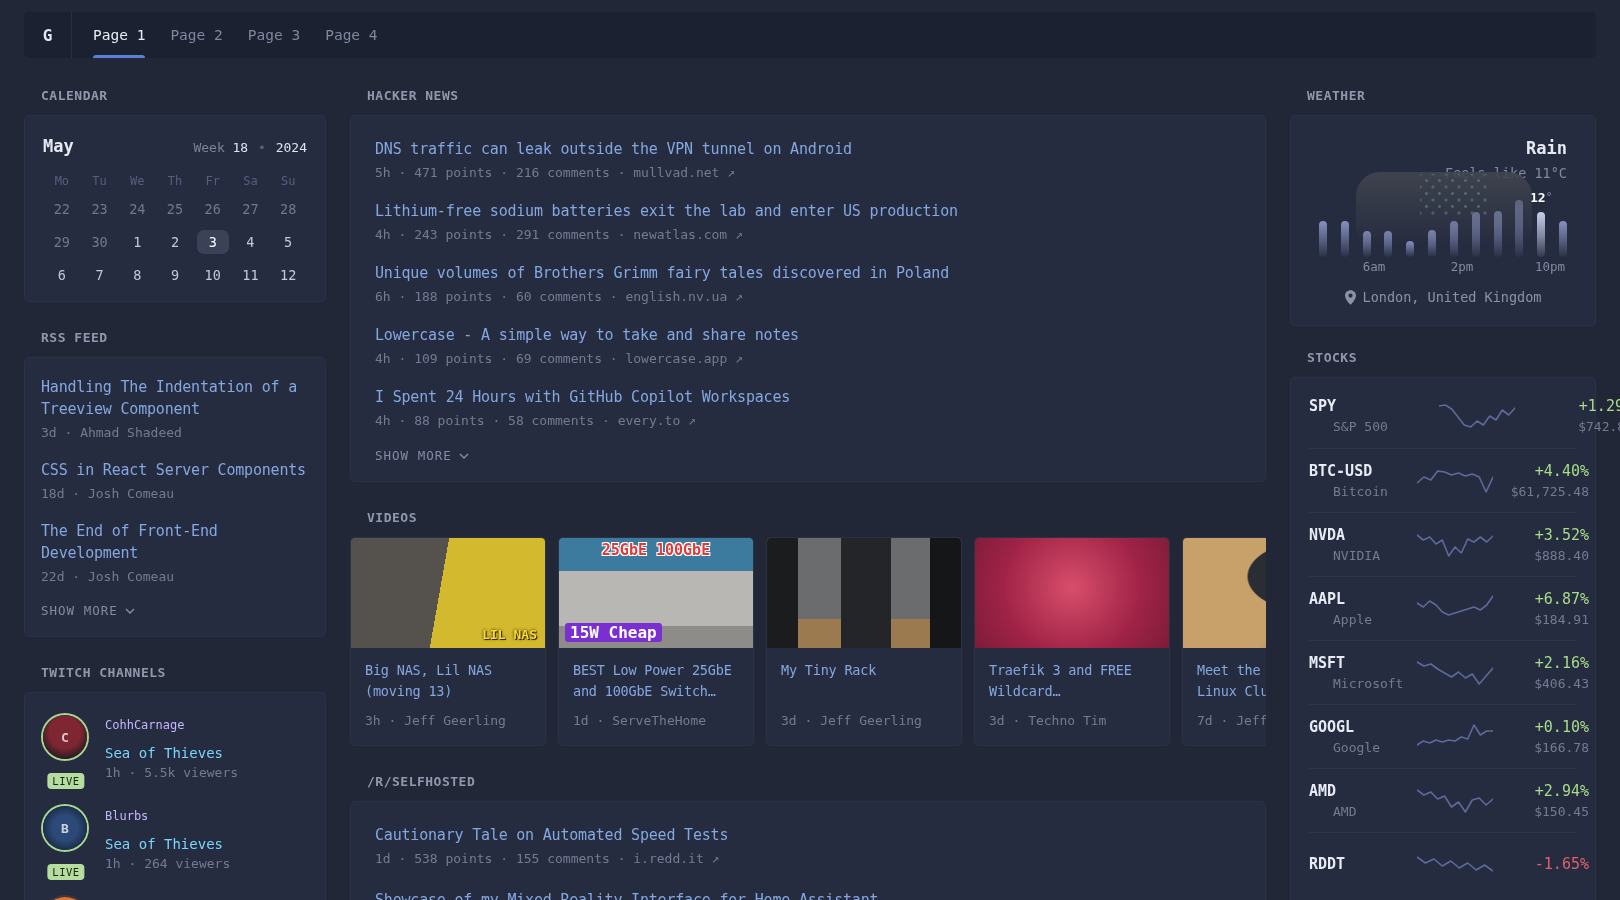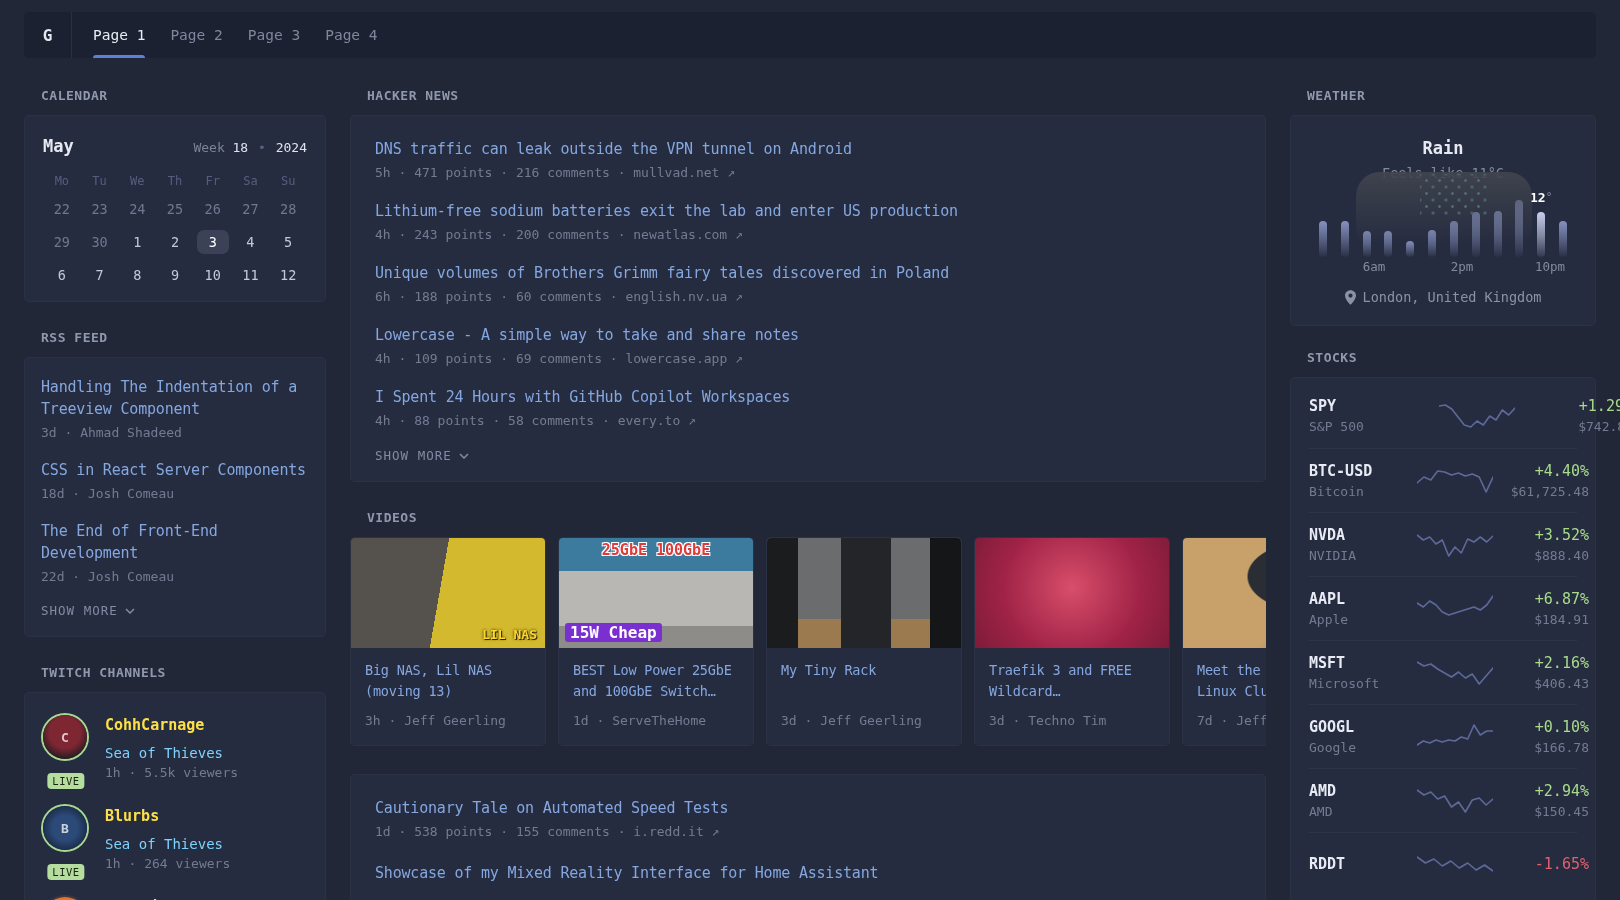--- a/index.html
+++ b/index.html
@@ -90,21 +90,21 @@
   .av-cohh   { background:radial-gradient(circle at 50% 40%, #7e2733 0 45%, #2c1b22 75%); }
   .av-blurbs { background:radial-gradient(circle at 50% 50%, #2c4a78 0 40%, #1b2a47 75%); }
   .av-prime  { background:linear-gradient(160deg,#e0762f 0 55%, #a83b2a),
                radial-gradient(circle at 50% 55%, #5a4438 0 30%, transparent 31%); }
   .tw-live {
     position:absolute; left:50%; transform:translateX(-50%); bottom:-7px;
     background:#b5dd9e; color:#1a2312; font-size:10.5px; line-height:16px;
     padding:0 5px; border-radius:4px; letter-spacing:0.5px;
   }
   .tw-live:empty { display:none; }
-  .tw-name { color:#fde047; font-size:15px; line-height:20px; text-decoration:none; display:block;font-weight:bold; }
+  .tw-name { color:#c4b5fd; font-size:12px; line-height:20px; text-decoration:none; display:block; }
   .tw-game { color:#7dd3fc; font-size:14px; line-height:20px; margin-top:8px; }
   .tw-game:empty, .tw-meta:empty { display:none; }
   .tw-meta { color:#737b93; font-size:13px; line-height:19px; }
 
   
   .hn-card { padding:22px 24px 18px 24px; }
   .hn-item { margin-bottom:17px; }
 
   
   .vid-row { display:flex; gap:12px; overflow:hidden; }
@@ -130,21 +130,21 @@
   .t3 { background:
         linear-gradient(90deg,#1b1c1e 0 16%, transparent 16% 84%, #151617 84%),
         linear-gradient(90deg,transparent 0 38%, #232528 38% 64%, transparent 64%),
         linear-gradient(180deg,#6a6c6e 0 74%, #9a7a4e 74%); }
   .t4 { background:radial-gradient(circle at 50% 45%, #d84e6a, #a02347 60%, #7e1b38); }
   .t5 { background:
         radial-gradient(ellipse at 65% 35%, #2a2d33 0 34%, transparent 35%),
         linear-gradient(135deg,#c7a06a 0 60%, #6b5638); }
 
   
-  .wx-card { padding:20px 28px 20px 28px; text-align:center; }
+  .wx-card { padding:20px 28px 20px 28px; text-align:right; }
   .wx-cond { color:#e6e9f2; font-size:17px; font-weight:600; line-height:24px; }
   .wx-feels { color:#818aa0; font-size:13.5px; margin-top:5px; }
   .wx-chart { position:relative; height:96px; margin-top:0; }
   .wx-bars { position:absolute; left:0; right:0; bottom:20px; height:62px;
     display:flex; justify-content:space-between; align-items:flex-end; }
   .wx-dayrect {
     position:absolute; left:37px; width:176px; top:-23px; height:78px;
     border-radius:24px; overflow:hidden;
     background:linear-gradient(180deg, rgba(64,68,78,0.95), rgba(64,68,78,0) 92%);
   }
@@ -169,21 +169,21 @@
   .wx-loc { margin-top:12px; display:flex; align-items:center; justify-content:center;
     gap:7px; color:#8a92a8; font-size:13.5px; }
 
   
   .stk-card { padding:6px 18px 10px 18px; }
   .stk-row { display:flex; align-items:center; height:64px; border-top:1px solid #2e3449;
     text-decoration:none; }
   .stk-row:first-of-type { border-top:none;gap:22px; }
   .stk-left { width:108px; flex:none; }
   .stk-tkr { color:#e8ebf4; font-size:15px; font-weight:600; line-height:21px; }
-  .stk-name { color:#737b93; font-size:13px; line-height:19px; }
+  .stk-name { color:#737b93; font-size:13px; line-height:19px;margin-left:24px; }
   .stk-spark { flex:1; display:flex; justify-content:center; }
   .stk-spark svg { display:block; }
   .stk-spark polyline { fill:none; stroke:#5d6a99; stroke-width:1.6;
     stroke-linejoin:round; stroke-linecap:round; }
   .stk-right { width:96px; flex:none; text-align:right; }
   .stk-chg { color:#a8db8a; font-size:15px; line-height:21px; }
   .stk-chg.neg { color:#e0606e; }
   .stk-price { color:#737b93; font-size:13px; line-height:19px; }
   .stk-price:empty, .stk-name:empty { display:none; }
 </style>
@@ -335,21 +335,21 @@
             <div class="hn-item">
                 <a class="title-link" href="#">DNS traffic can leak outside the VPN tunnel on Android</a>
                 <div class="meta-line">
                   <span>5h · 471 points · 216 comments ·</span>
                   <a href="#"><span>mullvad.net</span><span> ↗</span></a>
                 </div>
               </div>
               <div class="hn-item">
                 <a class="title-link" href="#">Lithium-free sodium batteries exit the lab and enter US production</a>
                 <div class="meta-line">
-                  <span>4h · 243 points · 200 comments ·</span>
+                  <span>4h · 243 points · 291 comments ·</span>
                   <a href="#"><span>newatlas.com</span><span> ↗</span></a>
                 </div>
               </div>
               <div class="hn-item">
                 <a class="title-link" href="#">Unique volumes of Brothers Grimm fairy tales discovered in Poland</a>
                 <div class="meta-line">
                   <span>6h · 188 points · 60 comments ·</span>
                   <a href="#"><span>english.nv.ua</span><span> ↗</span></a>
                 </div>
               </div>
@@ -428,20 +428,21 @@
               <div class="vid-body">
                 <a class="title-link vid-title" href="#">Meet the
 Linux Clu…</a>
                 <div class="meta-line vid-meta">7d · Jeff…</div>
               </div>
             </div>
         </div>
       </section>
 
       <section class="sec">
+        <h2 class="sec-h">/R/SELFHOSTED</h2>
         <div class="card hn-card" style="min-height:180px">
           <div>
             <div class="hn-item" style="margin-bottom:20px">
                 <a class="title-link" href="#">Cautionary Tale on Automated Speed Tests</a>
                 <div class="meta-line">
                   <span>1d · 538 points · 155 comments ·</span>
                   <a href="#"><span>i.redd.it</span><span> ↗</span></a>
                 </div>
               </div>
               <div class="hn-item" style="margin-bottom:20px">

